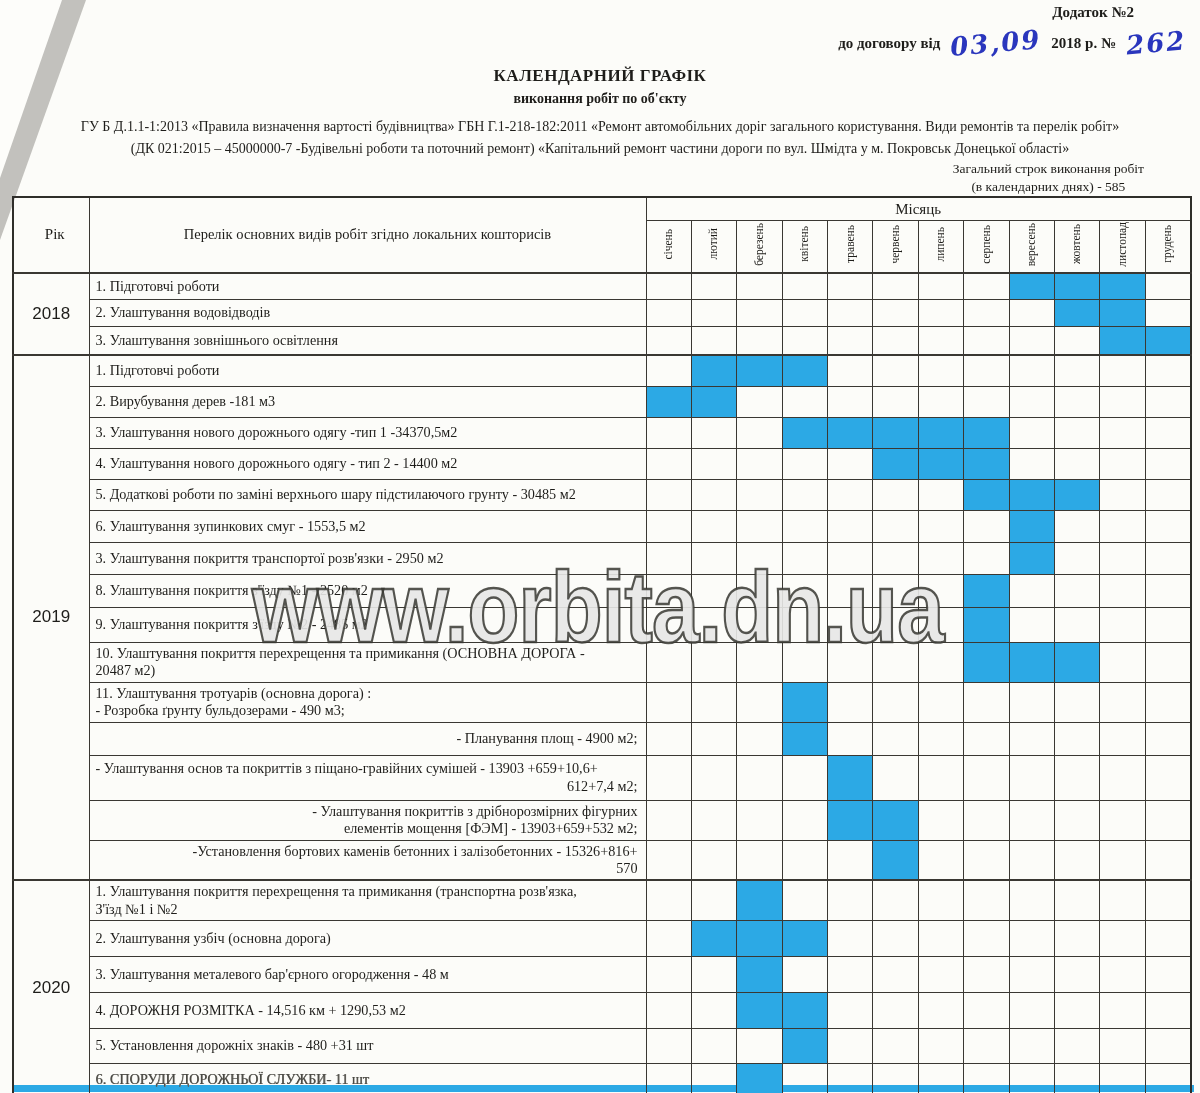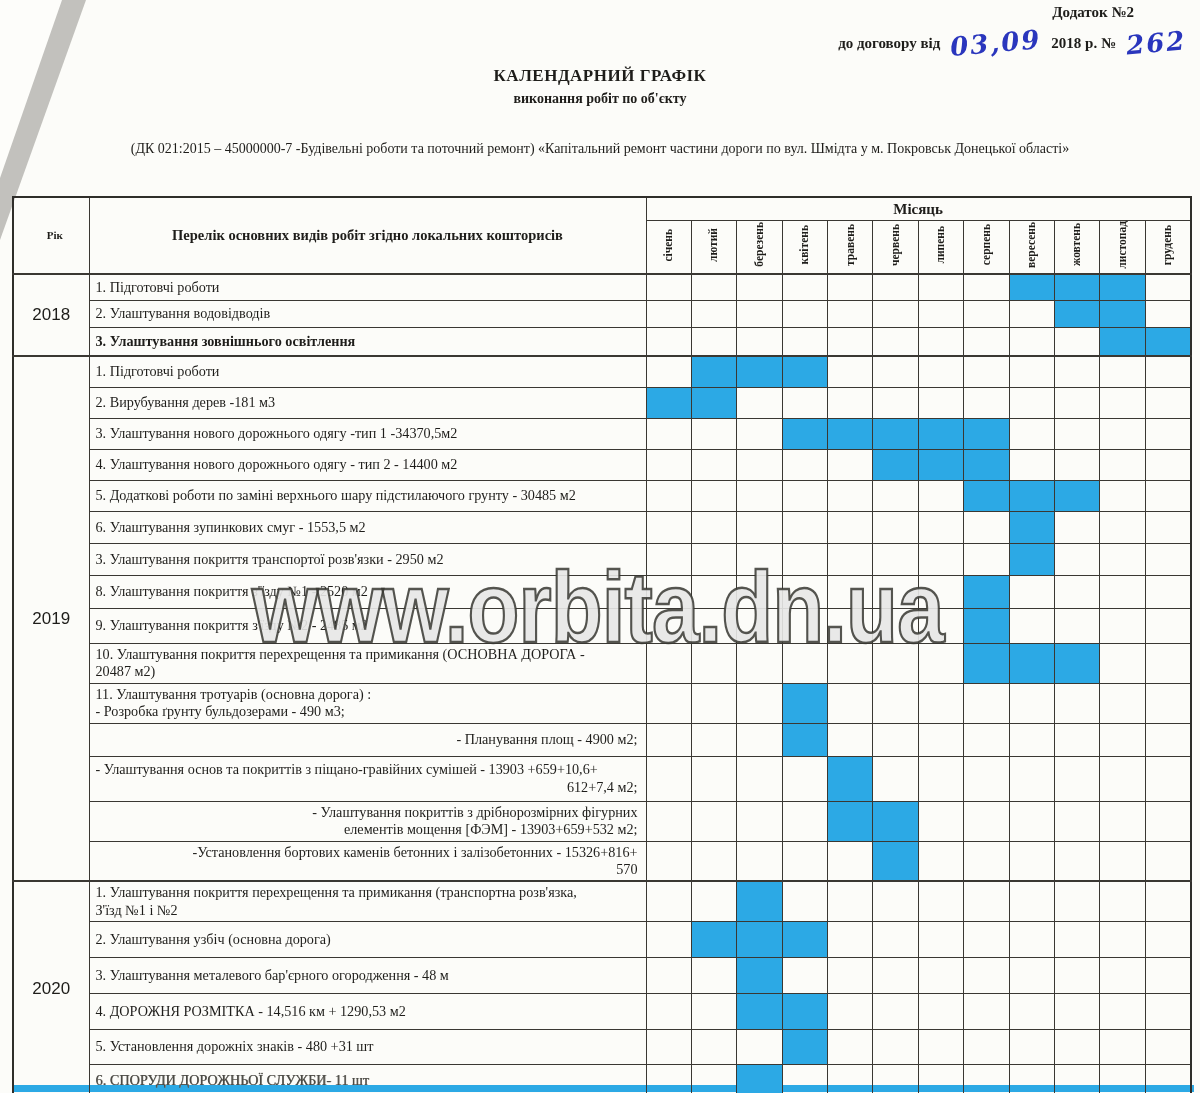--- a/index.html
+++ b/index.html
@@ -26,22 +26,22 @@
   .norm1{position:absolute;top:119px;left:0;width:1200px;text-align:center;font-size:14px;white-space:nowrap;}
   .norm2{position:absolute;top:141px;left:0;width:1200px;text-align:center;font-size:14px;white-space:nowrap;}
   .term{position:absolute;top:160px;right:56px;text-align:center;font-size:13.5px;line-height:18px;}
 
   
   table{position:absolute;left:12px;top:196px;border-collapse:collapse;table-layout:fixed;
         width:1178px;z-index:2;}
   th,td{border:1.5px solid #3a3833;padding:0;}
   table{border:2.5px solid #2f2e2a;}
   thead tr:last-child th{border-bottom-width:2px;}
-  th{font-weight:bold;}
-  .hY{font-size:11px;padding-left:7px;}
+  th{font-weight:normal;}
+  .hY{font-size:15px;padding-left:7px;}
   .hW{font-size:14.5px;}
   .hM{font-size:15px;height:22px;}
   .mh{vertical-align:middle;text-align:center;}
   .mh span{display:inline-block;writing-mode:vertical-rl;transform:rotate(180deg);
            font-size:11.5px;line-height:1;white-space:nowrap;}
   td.year{font-family:"Liberation Sans",sans-serif;font-size:17px;text-align:center;vertical-align:middle;}
   td.works{font-size:14.2px;vertical-align:middle;padding:2px 6px;}
   td.works div{line-height:1.22;}
   .al-left{text-align:left;}
   .al-right{text-align:right;padding-right:2px;}
@@ -68,21 +68,26 @@
   <div class="annex">Додаток №2</div>
   <div class="contract">
     <span>до договору від</span>
     <span class="hw">03,09</span>
     <span>2018 р. №</span>
     <span class="hw">262</span>
   </div>
 
   <div class="title">КАЛЕНДАРНИЙ ГРАФІК</div>
   <div class="subtitle">виконання робіт по об'єкту</div>
+  <div class="norm1">ГУ Б Д.1.1-1:2013 «Правила визначення вартості будівництва» ГБН Г.1-218-182:2011 «Ремонт автомобільних доріг загального користування. Види ремонтів та перелік робіт»</div>
   <div class="norm2">(ДК 021:2015 – 45000000-7 -Будівельні роботи та поточний ремонт) «Капітальний ремонт частини дороги по вул. Шмідта у м. Покровськ Донецької області»</div>
+  <div class="term">
+    <div>Загальний строк виконання робіт</div>
+    <div>(в календарних днях) - 585</div>
+  </div>
 
   <table>
       <colgroup>
         <col style="width: 76px;">
         <col style="width: 557px;">
         <col style="width: 45.4px;">
         <col style="width: 45.4px;">
         <col style="width: 45.4px;">
         <col style="width: 45.4px;">
         <col style="width: 45.4px;">
@@ -144,21 +149,21 @@
           <td class="mc"></td>
           <td class="mc"></td>
           <td class="mc"></td>
           <td class="mc"></td>
           <td class="mc"></td>
           <td class="mc"></td>
           <td class="mc on"></td>
           <td class="mc on"></td>
           <td class="mc"></td>
         </tr>
-        <tr style="height: 28px; font-weight: bold;">
+        <tr style="height: 28px;">
           <td class="works">
             <div class="al-left">3. Улаштування зовнішнього освітлення</div>
           </td>
           <td class="mc"></td>
           <td class="mc"></td>
           <td class="mc"></td>
           <td class="mc"></td>
           <td class="mc"></td>
           <td class="mc"></td>
           <td class="mc"></td>

